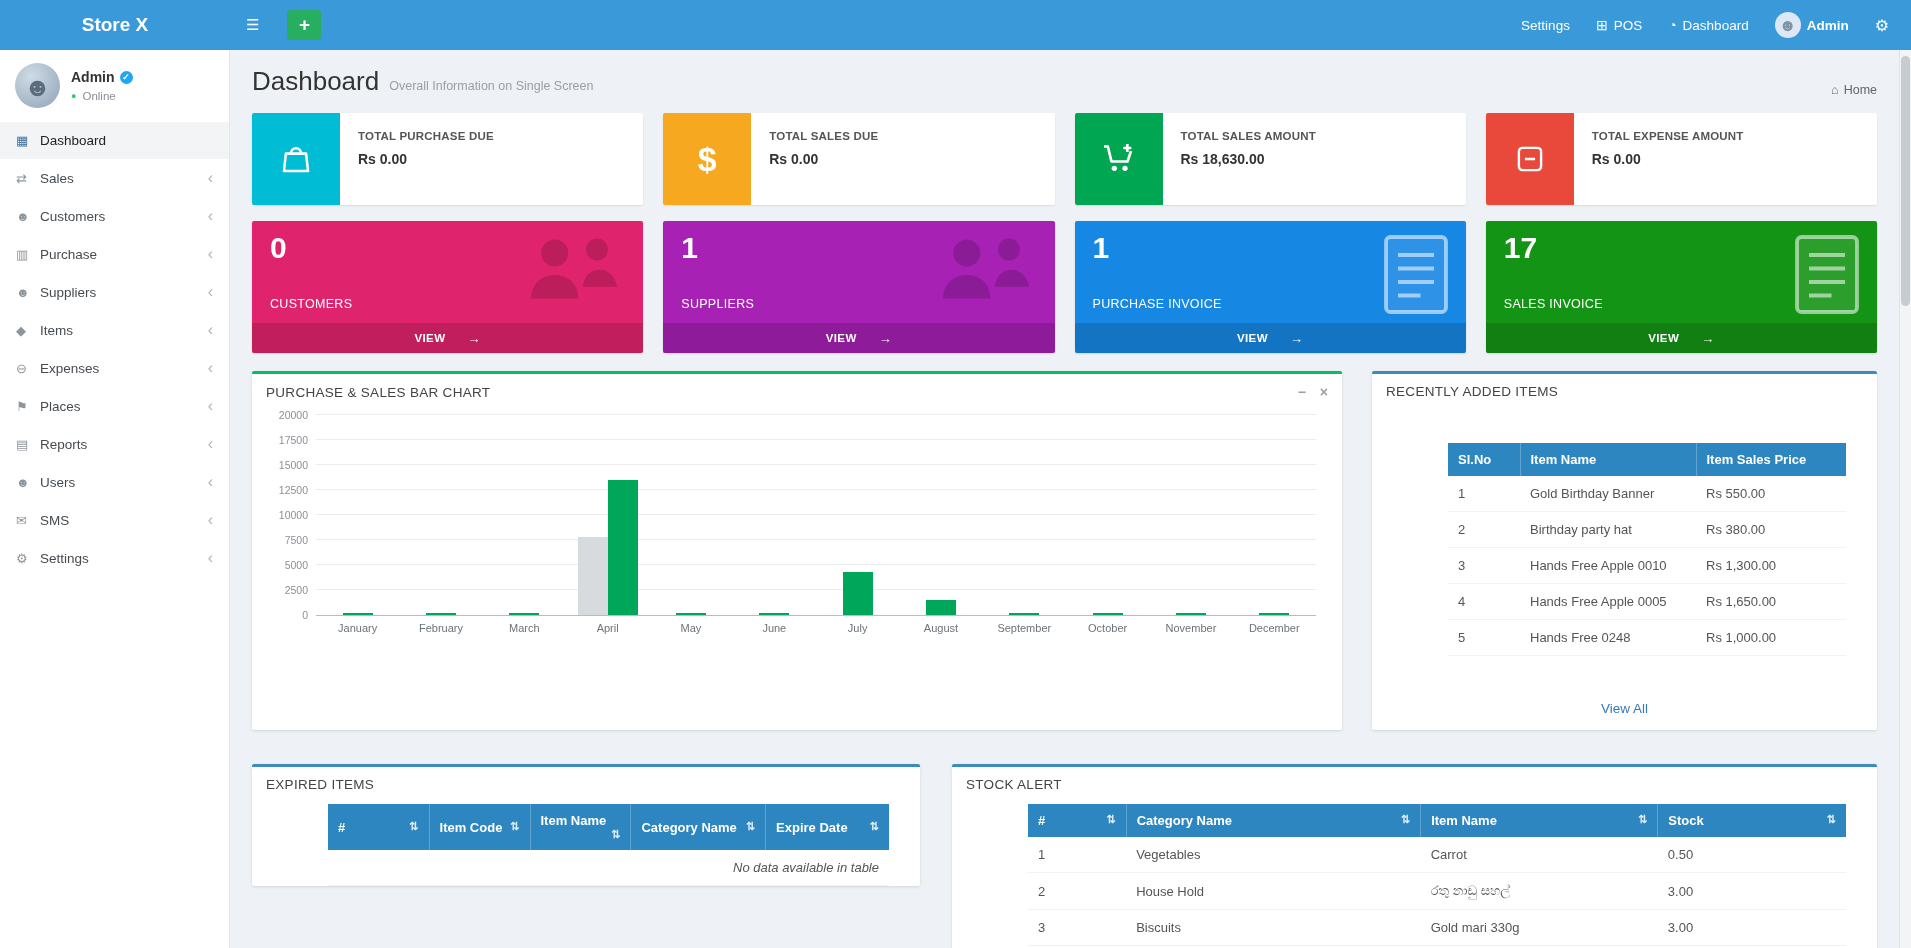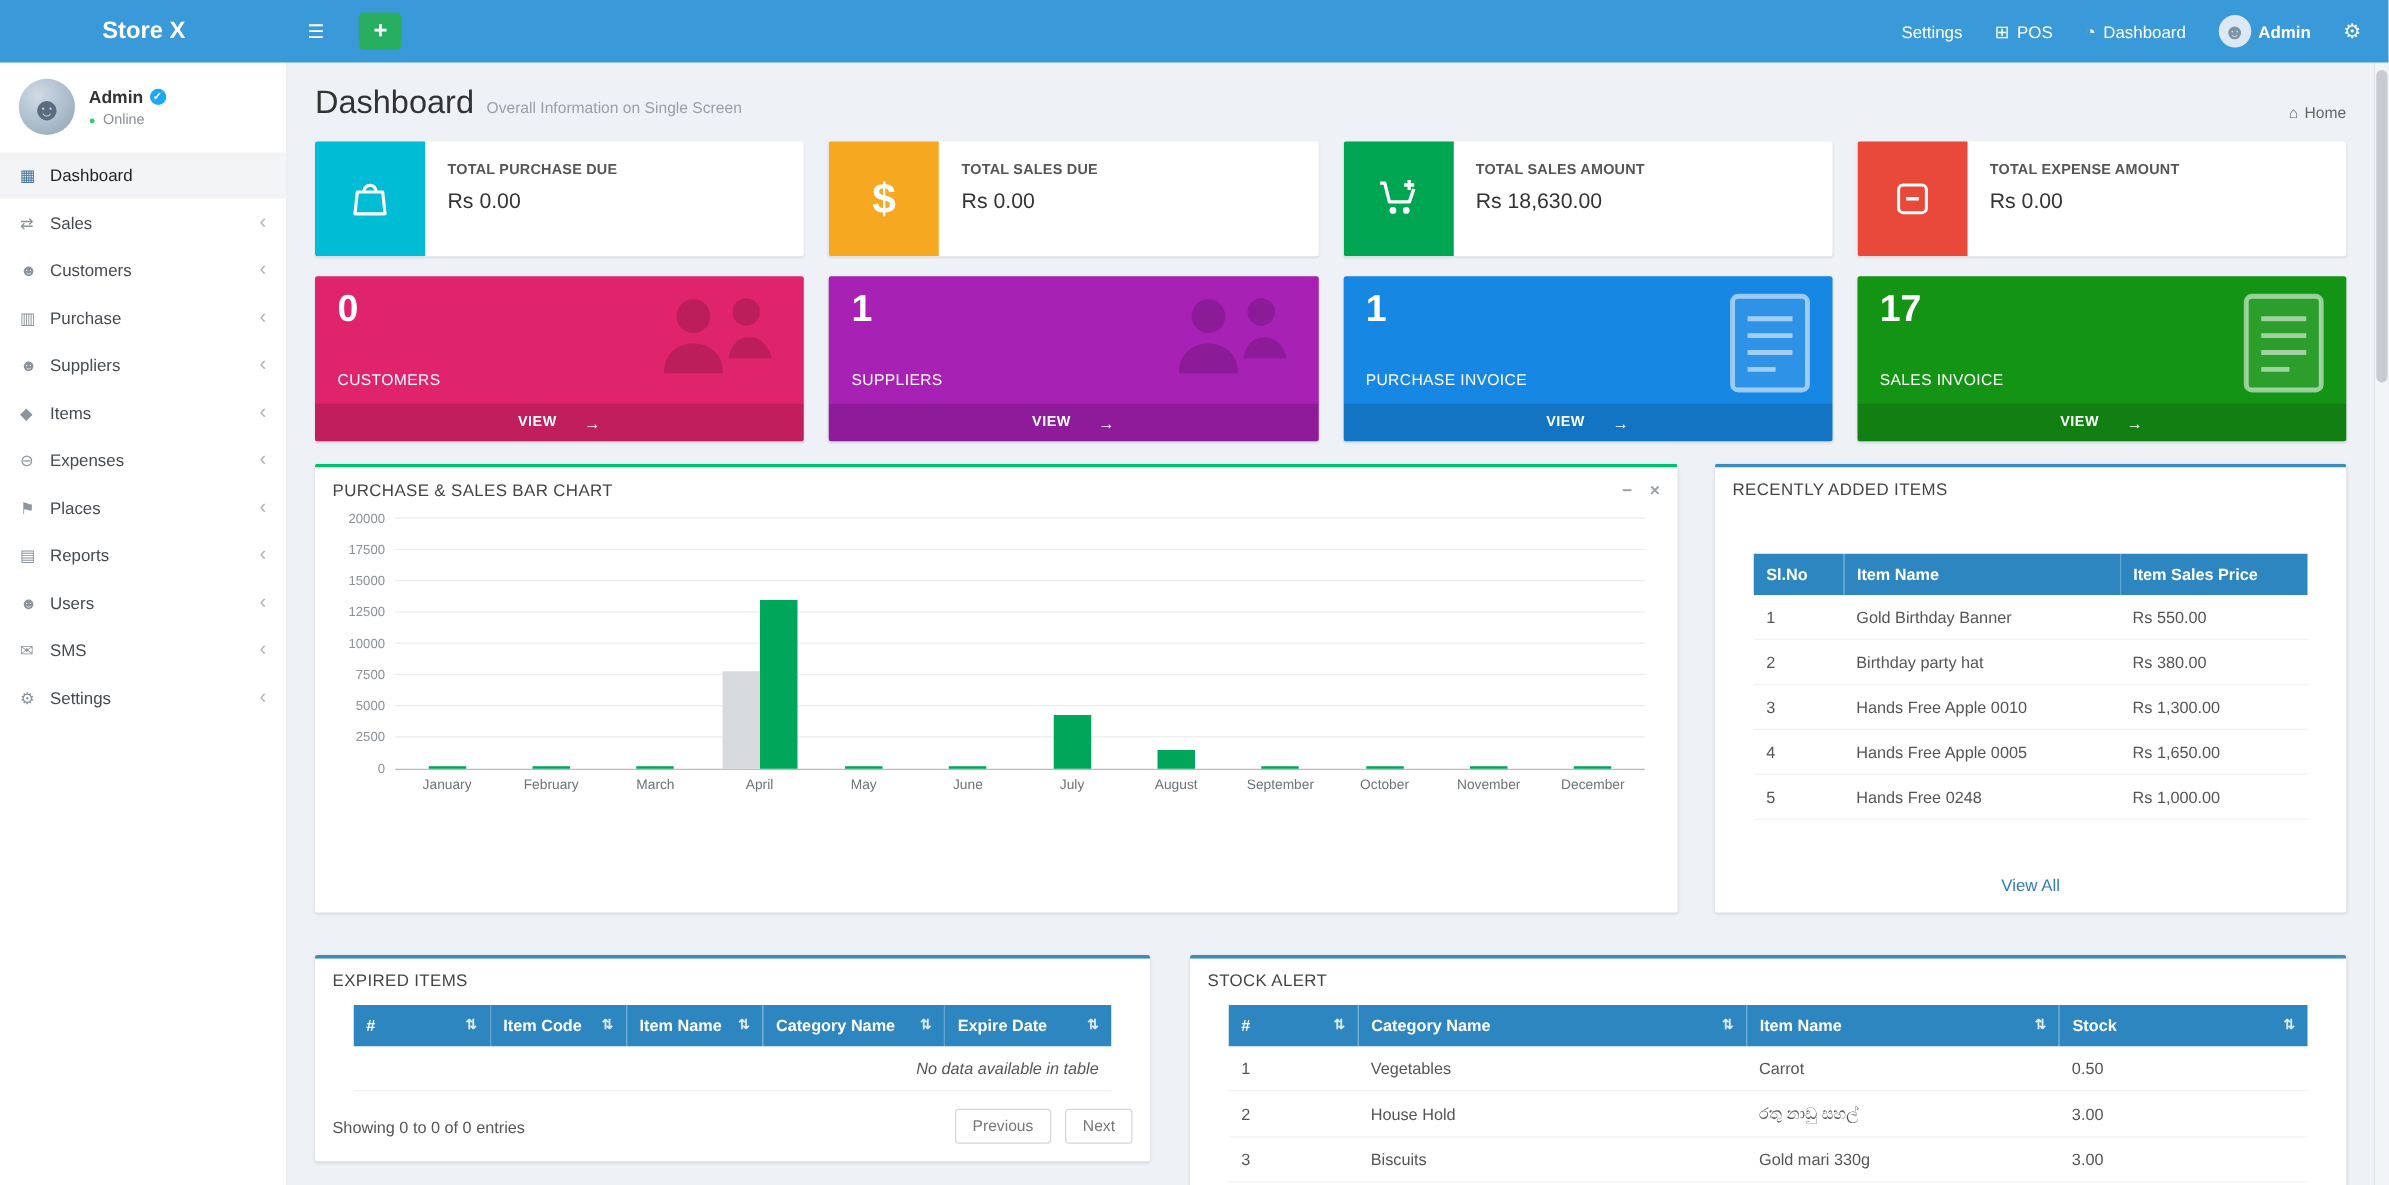--- a/index.html
+++ b/index.html
@@ -51,21 +51,21 @@
   .page-sub { font-size:12.5px; color:#9aa0a6; }
   .home-link { font-size:12.5px; color:#666; display:flex; gap:5px; align-items:center; cursor:pointer; }
 
   
   .summary-row { display:grid; grid-template-columns:repeat(4,1fr); gap:20px; margin-bottom:16px; }
   .sum-card { background:#fff; height:92px; display:flex; box-shadow:0 1px 2px rgba(0,0,0,.09); border-radius:2px; overflow:hidden; }
   .sum-icon { width:88px; flex:none; display:flex; align-items:center; justify-content:center; color:#fff; }
   .dollar { font-size:34px; font-weight:bold; }
   .sum-text { padding:17px 18px; display:flex; flex-direction:column; gap:9px; }
   .sum-label { font-size:11.5px; font-weight:bold; color:#555; letter-spacing:.2px; }
-  .sum-value { font-size:17px; font-weight:normal; color:#333; }
+  .sum-value { font-size:14px; font-weight:bold; color:#333; }
 
   
   .stat-row { display:grid; grid-template-columns:repeat(4,1fr); gap:20px; margin-bottom:18px; }
   .stat-card { position:relative; height:132px; color:#fff; overflow:hidden; box-shadow:0 1px 2px rgba(0,0,0,.12); border-radius:2px; }
   .stat-num { position:absolute; top:10px; left:18px; font-size:30px; font-weight:bold; }
   .stat-label { position:absolute; bottom:42px; left:18px; font-size:12.5px; letter-spacing:.3px; }
   .stat-bgicon { position:absolute; top:10px; right:14px; }
   .view-bar { position:absolute; bottom:0; left:0; right:0; height:30px; background:rgba(0,0,0,.14);
               display:flex; align-items:center; justify-content:center; gap:22px;
               font-size:11.5px; font-weight:bold; letter-spacing:.4px; cursor:pointer; }
@@ -84,21 +84,21 @@
   .chart-area { position:relative; margin-left:54px; margin-right:6px; height:200px; border-bottom:1px solid #b9bdc1; }
   .gridline { position:absolute; left:0; right:0; height:1px; background:#ececec; }
   .y-label { position:absolute; left:-54px; width:46px; text-align:right; font-size:10.5px; color:#8b9196; }
   .bars-row { position:absolute; left:0; right:0; top:0; bottom:0; display:flex; }
   .bar-group { flex:1; display:flex; align-items:flex-end; justify-content:center; }
   .bar { width:30px; }
   .x-labels { display:flex; margin-left:54px; margin-right:6px; margin-top:6px; }
   .x-label { flex:1; text-align:center; font-size:11px; color:#6d7378; }
 
   .recent-panel { width:505px; flex:none; display:flex; flex-direction:column;gap:32px; }
-  .table-pad { padding:4px 31px 0; }
+  .table-pad { padding:4px 31px 0;margin-left:45px; }
   table.data { width:100%; border-collapse:collapse; }
   table.data th { background:#2e86c1; color:#fff; font-size:13px; text-align:left; padding:9px 10px;
                   border-right:1px solid rgba(255,255,255,.25); font-weight:bold; }
   table.data th:last-child { border-right:none; }
   table.data td { font-size:13px; color:#555; padding:10px; border-bottom:1px solid #f0f2f4; }
   .sort-ic { float:right; opacity:.85; font-size:11px; margin-left:6px; }
   .recent th:nth-child(1){ width:72px; } .recent th:nth-child(3){ width:150px; }
   .expired th:nth-child(1){ width:48px; } .expired th:nth-child(2){ width:18%; }
   .expired th:nth-child(3){ width:18%; } .expired th:nth-child(4){ width:24%; } .expired th:nth-child(5){ width:22%; }
   .stock th:nth-child(1){ width:12%; } .stock th:nth-child(2){ width:36%; } .stock th:nth-child(3){ width:29%; }
@@ -499,27 +499,20 @@
                   <th style="background: rgb(46, 134, 193);"><span>Expire Date</span><span class="sort-ic">⇅</span></th>
                 </tr>
               </thead>
             <tbody>
                 <tr>
                   <td class="empty-cell" colspan="5">No data available in table</td>
                 </tr>
               </tbody>
           </table>
         </div>
-        <div class="panel-foot">
-          <span>Showing 0 to 0 of 0 entries</span>
-          <span class="foot-btns">
-            <button class="btn">Previous</button>
-            <button class="btn">Next</button>
-          </span>
-        </div>
       </section>
 
       <section class="panel stock-panel" style="border-top-color: rgb(60, 141, 188);">
         <div class="panel-head">
           <span class="panel-title">STOCK ALERT</span>
         </div>
         <div class="table-pad">
           <table class="data stock">
             <thead>
                 <tr>

